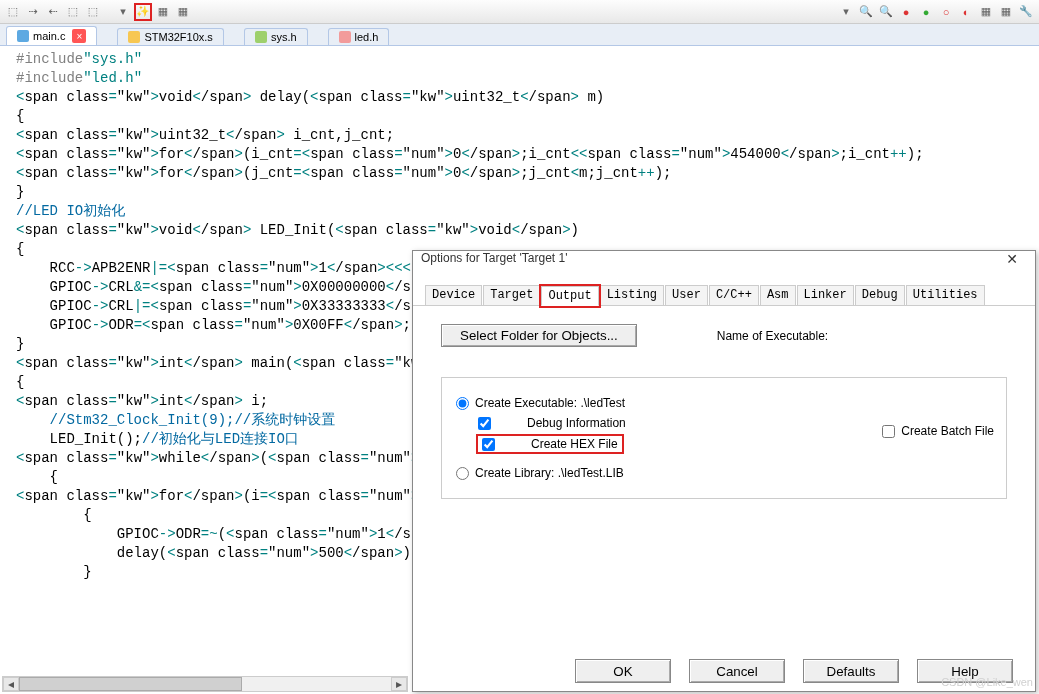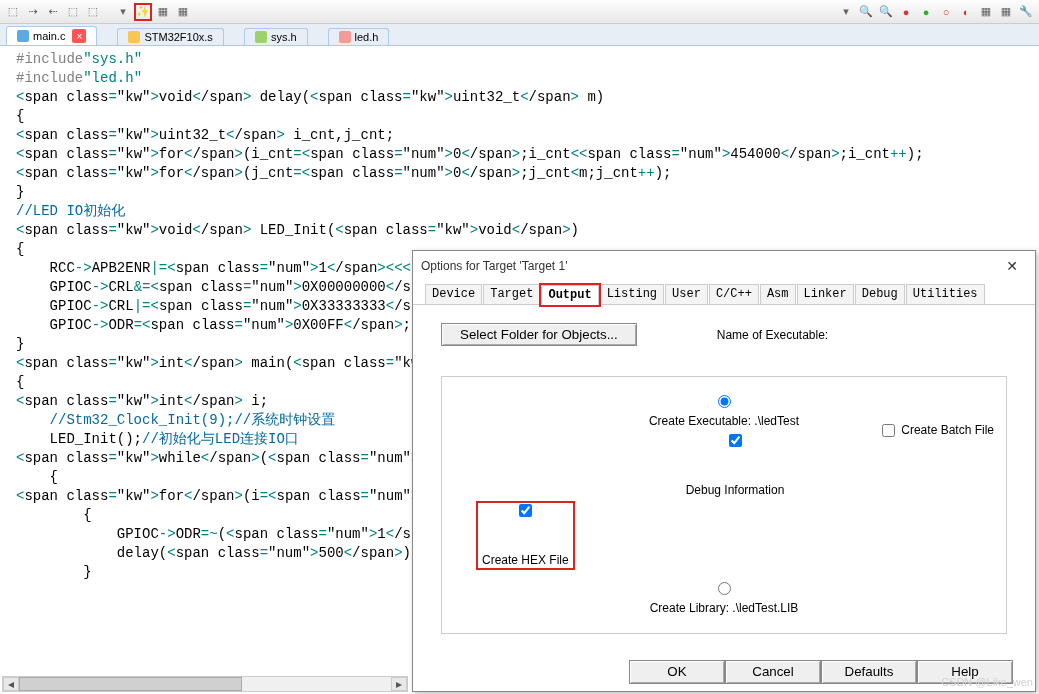--- a/index.html
+++ b/index.html
@@ -13,38 +13,38 @@
 .tab .dot { width:12px; height:12px; border-radius:2px; }
 .tab .close { width:14px; height:14px; background:#f55; color:#fff; display:flex; align-items:center; justify-content:center; font-size:10px; border-radius:2px; margin-left:3px;}
 .editor { font-family: Consolas, "Courier New", monospace; font-size:14px; line-height:19px; padding:4px 0 0 4px; white-space:pre; color:#000; }
 .editor .line { display:flex; }
 .editor .gut { width:12px; color:#888; font-size:10px; text-align:right; padding-right:2px; user-select:none;} .pp { color:#808080; } .str { color:#008080; } .cmt { color:#0369a1; } .op { color:#008080; }
 .hscroll { position:absolute; left:2px; bottom:2px; width:406px; height:16px; background:#f0f0f0; border:1px solid #ccc; display:flex;}
 .hscroll .arr{width:16px;display:flex;align-items:center;justify-content:center;color:#555;border:1px solid #ccc;background:#e8e8e8;}
 .hscroll .track{flex:1;background:#f0f0f0;position:relative;}
 .hscroll .thumb{position:absolute;left:0;top:0;height:100%;width:60%;background:#d0d0d0;border:1px solid #aaa;}
 .dialog { position:absolute; left:412px; top:250px; width:624px; height:442px; background:#fff; border:1px solid #888; box-shadow:2px 2px 6px rgba(0,0,0,.25); display:flex; flex-direction:column;}
-.dlg-title { height:30px; display:flex; align-items:center; padding:0 8px; font-size:12px; color:#333;}
+.dlg-title { height:30px; display:flex; align-items:flex-start; padding:0 8px; font-size:12px; color:#333;}
 .dlg-title .x { margin-left:auto; width:30px; text-align:center; font-size:14px; color:#333;}
 .dlg-tabs { display:flex; border-bottom:1px solid #ccc; padding:4px 24px 0 12px; gap:0; font-family: "Courier New", monospace; font-size:12px;}
 .dlg-tab { padding:2px 6px; border:1px solid #ccc; border-bottom:none; background:#f4f4f4; margin-right:1px;}
-.dlg-tab.sel { background:#fff; border-bottom:1px solid #fff; position:relative; top:1px;font-weight:bold;}
+.dlg-tab.sel { background:#fff; border-bottom:1px solid #fff; position:relative; top:1px;}
 .dlg-tab.hl { outline:2px solid #d22; }
 .dlg-body { flex:1; padding:18px 28px; position:relative;}
 .row1 { display:flex; align-items:center; gap:60px; margin-bottom:30px;}
 .btn3d { border:1px solid #888; background:#efefef; padding:3px 18px; box-shadow: inset 1px 1px #fff, inset -1px -1px #aaa;}
 .name-row { display:flex; align-items:center; gap:6px;padding-left:20px;}
 .name-row input { width:170px; height:20px; border:1px solid #888; padding:1px 4px; font-size:12px;}
 .group { border:1px solid #ccc; padding:12px 14px; position:relative;}
-.radio-row,.check-row { display:flex; align-items:center; gap:6px; margin:6px 0;flex-direction:column;}
+.radio-row,.check-row { display:flex; align-items:center; gap:6px; margin:6px 0;}
 .check-row.indent { margin-left:22px;gap:36px;}
 .check-row.hl { outline:2px solid #d22; padding:1px 4px; width:fit-content;}
 input[type=radio],input[type=checkbox]{width:13px;height:13px;}
 .batch { position:absolute; right:12px; top:46px; display:flex; align-items:center; gap:6px;}
-.dlg-buttons { height:40px; display:flex; align-items:center; justify-content:flex-end; padding:0 22px; border-top:0;}
+.dlg-buttons { height:40px; display:flex; align-items:center; justify-content:flex-end; gap:18px; padding:0 22px; border-top:0;}
 .dlg-buttons .btn { width:96px; height:24px; border:1px solid #888; background:#efefef; box-shadow: inset 1px 1px #fff, inset -1px -1px #aaa;}
 .watermark { position:absolute; right:6px; bottom:6px; color:#d0d0d0; font-size:11px; pointer-events:none;}
 </style>
 </head>
 <body>
 
 <div class="toolbar">
   <span class="tbtn">⬚</span>
   <span class="tbtn">⇢</span>
   <span class="tbtn">⇠</span>

